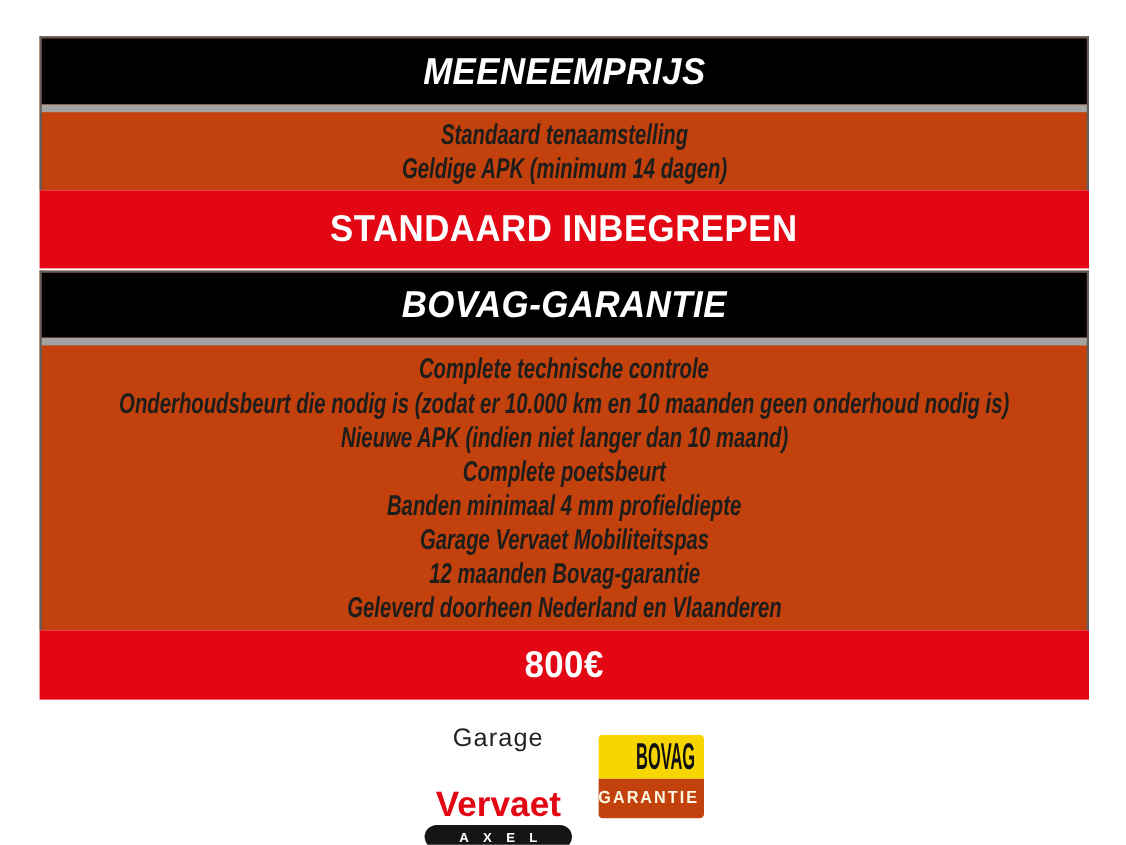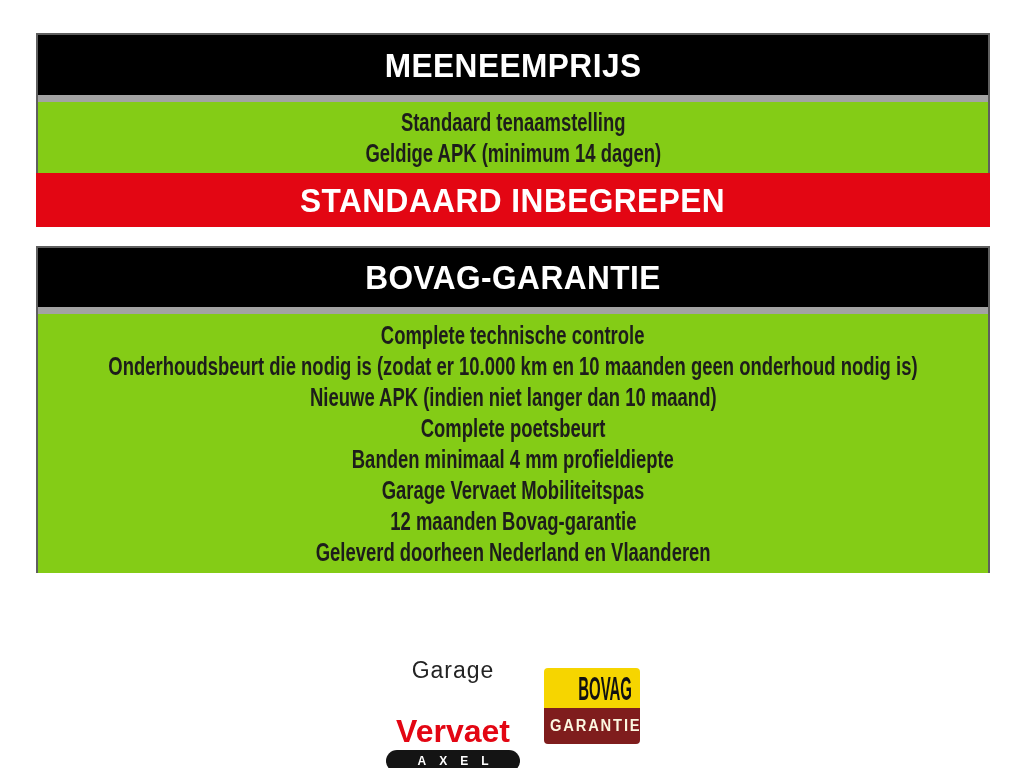--- a/index.html
+++ b/index.html
@@ -3,29 +3,29 @@
 <meta charset="utf-8">
 <style>
   * { box-sizing: border-box; margin: 0; padding: 0; }
   html, body { width: 1024px; height: 768px; background: #ffffff; overflow: hidden; }
   body { font-family: "Liberation Sans", sans-serif; position: relative; }
 
   .card { position: absolute; left: 36px; width: 954px; }
   #card1 { top: 33px; }
   #card2 { top: 246px; }
 
-  .card-top { border: 2px solid #5f5f5f; border-bottom: none; background: #84cc16; }
+  .card-top { border: 2px solid #5f5f5f; border-bottom: none; background: #c2410c; font-style: italic; }
 
   .bar { display: flex; align-items: center; justify-content: center; }
   .bar.black { background: #000000; }
   .bar.red { background: #e30613; }
 
   #card1 .bar.black { height: 60px; }
   #card2 .bar.black { height: 59px; }
-  #card1 .bar.red { height: 54px; justify-content: center; }
+  #card1 .bar.red { height: 71px; justify-content: center; }
   #card2 .bar.red { height: 63px; }
 
   .bar-text {
     color: #ffffff; font-weight: bold; font-size: 34px; letter-spacing: 0.5px;
     white-space: nowrap; transform: scaleX(0.93); display: block;
   }
 
   .card-body {
     border-top: 7px solid #a3a3a3;
     display: flex; flex-direction: column; justify-content: center; align-items: center;
@@ -57,21 +57,21 @@
   }
   .bovag-top { height: 40px; display: flex; }
   .bovag-yellow {
     flex: 1; background: #f6d500; display: flex; align-items: center; justify-content: flex-start;
   }
   .bovag-brand {
     color: #111111; font-weight: bold; font-size: 34px; white-space: nowrap;
     transform: scaleX(0.44); display: block;
   }
   .bovag-bottom {
-    flex: 1; background: #7f1d1d; display: flex; align-items: center; justify-content: flex-start;
+    flex: 1; background: #c2410c; display: flex; align-items: center; justify-content: flex-end;
   }
   .bovag-sub {
     color: #fcf7e0; font-weight: bold; font-size: 16px; letter-spacing: 2px; text-indent: 2px;
     white-space: nowrap; transform: scaleX(0.92); display: block;
   }
 </style>
 </head>
 <body>
 
 <div>
@@ -100,20 +100,23 @@
           <div class="body-line">Complete technische controle</div>
           <div class="body-line">Onderhoudsbeurt die nodig is (zodat er 10.000 km en 10 maanden geen onderhoud nodig is)</div>
           <div class="body-line">Nieuwe APK (indien niet langer dan 10 maand)</div>
           <div class="body-line">Complete poetsbeurt</div>
           <div class="body-line">Banden minimaal 4 mm profieldiepte</div>
           <div class="body-line">Garage Vervaet Mobiliteitspas</div>
           <div class="body-line">12 maanden Bovag-garantie</div>
           <div class="body-line">Geleverd doorheen Nederland en Vlaanderen</div>
         </div>
     </div>
+    <footer class="bar red">
+      <span class="bar-text">800€</span>
+    </footer>
   </section>
 
   <div class="gv-logo">
     <div class="gv-garage">Garage</div>
     <div class="gv-vervaet">Vervaet</div>
     <div class="gv-axel-pill">
       <span>AXEL</span>
     </div>
   </div>
 

